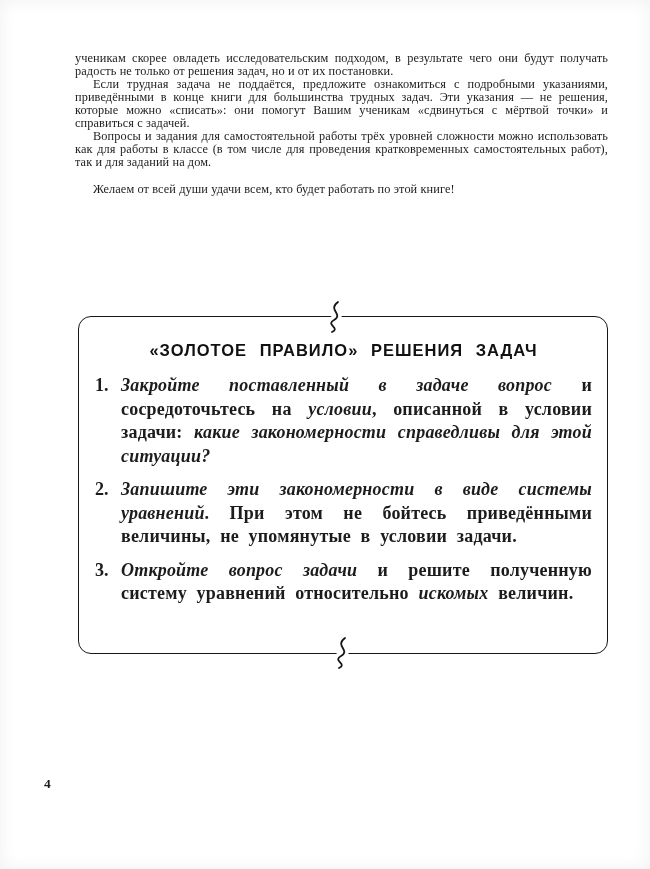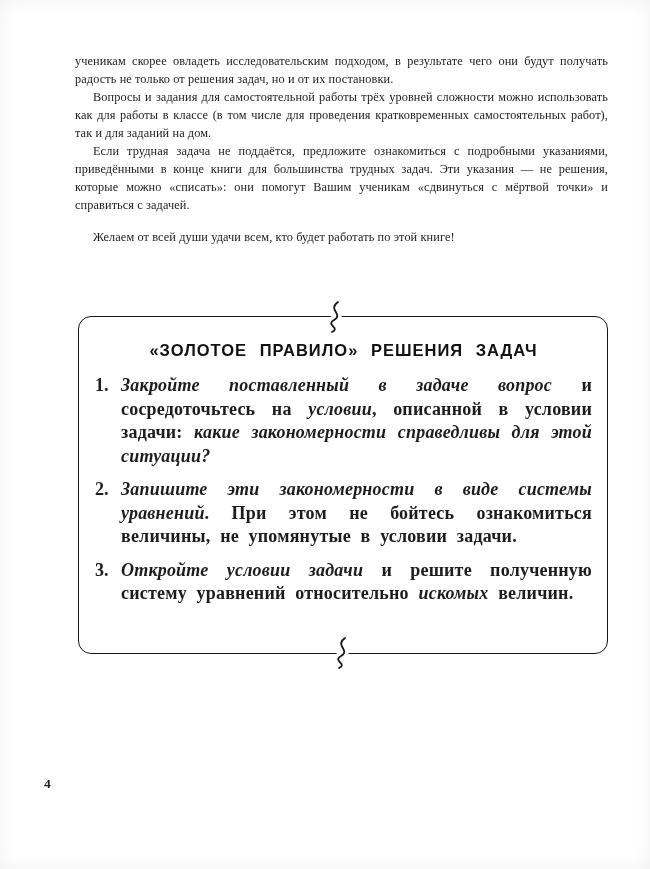--- a/index.html
+++ b/index.html
@@ -15,21 +15,21 @@
     background:#ffffff;
     box-shadow: inset 0 0 18px rgba(0,0,0,0.06);
     overflow:hidden;
   }
 
   
   .intro {
     position:absolute;
     left:75px; top:52px; width:533px;
     font-size:12.3px;
-    line-height:18px;
+    line-height:13px;
     text-align:justify;
     letter-spacing:0.1px;
   }
   .intro p { text-indent:18px; }
   .intro p.no-indent { text-indent:0; }
   .intro p.wish { margin-top:14px; }
   .signature {
     margin-top:2px;
     text-align:right;
     font-style:italic;
@@ -92,40 +92,40 @@
     font-size:13.5px;
   }
 </style>
 </head>
 <body>
 
 <div class="page">
 
   <div class="intro">
     <p class="no-indent">ученикам скорее овладеть исследовательским подходом, в результате чего они будут получать радость не только от решения задач, но и от их постановки.</p>
+    <p>Если трудная задача не поддаётся, предложите ознакомиться с подробными указаниями, приведёнными в конце книги для большинства трудных задач. Эти указания — не решения, которые можно «списать»: они помогут Вашим ученикам «сдвинуться с мёртвой точки» и справиться с задачей.</p>
     <p>Вопросы и задания для самостоятельной работы трёх уровней сложности можно использовать как для работы в классе (в том числе для проведения кратковременных самостоятельных работ), так и для заданий на дом.</p>
-    <p>Если трудная задача не поддаётся, предложите ознакомиться с подробными указаниями, приведёнными в конце книги для большинства трудных задач. Эти указания — не решения, которые можно «списать»: они помогут Вашим ученикам «сдвинуться с мёртвой точки» и справиться с задачей.</p>
     <p class="wish">Желаем от всей души удачи всем, кто будет работать по этой книге!</p>
   </div>
 
   <div class="rule-box">
     <div class="rule-title">«ЗОЛОТОЕ ПРАВИЛО» РЕШЕНИЯ ЗАДАЧ</div>
 
     <div class="rule-list">
       <div class="rule-item">
         <span class="rule-number">1.</span>
         <span class="rule-text"><span class="it">Закройте поставленный в задаче вопрос</span><span> и сосредоточьтесь на </span><span class="it">условии</span><span>, описанной в условии задачи: </span><span class="it">какие закономерности справедливы для этой ситуации?</span></span>
       </div>
       <div class="rule-item">
         <span class="rule-number">2.</span>
-        <span class="rule-text"><span class="it">Запишите эти закономерности в виде системы уравнений</span><span>. При этом не бойтесь ознакомиться величины, не упомянутые в условии задачи.</span></span>
+        <span class="rule-text"><span class="it">Запишите эти закономерности в виде системы уравнений</span><span>. При этом не бойтесь приведёнными величины, не упомянутые в условии задачи.</span></span>
       </div>
       <div class="rule-item">
         <span class="rule-number">3.</span>
-        <span class="rule-text"><span class="it">Откройте условии задачи</span><span> и решите полученную систему уравнений относительно </span><span class="it">искомых</span><span> величин.</span></span>
+        <span class="rule-text"><span class="it">Откройте вопрос задачи</span><span> и решите полученную систему уравнений относительно </span><span class="it">искомых</span><span> величин.</span></span>
       </div>
     </div>
 
     <div class="tear tear-top">
       <svg viewBox="0 0 22 32" width="22" height="32">
         <path d="M14 1 C 3 9, 20 13, 10 19 C 1 24, 17 27, 8 31" fill="none" stroke="#ffffff" stroke-width="9"></path>
         <path d="M14 1 C 3 9, 20 13, 10 19 C 1 24, 17 27, 8 31" fill="none" stroke="#161616" stroke-width="1.8" stroke-linecap="round"></path>
       </svg>
     </div>
     <div class="tear tear-bottom">

